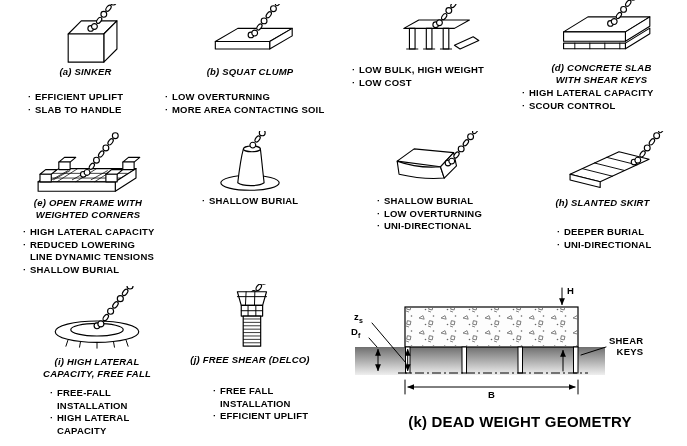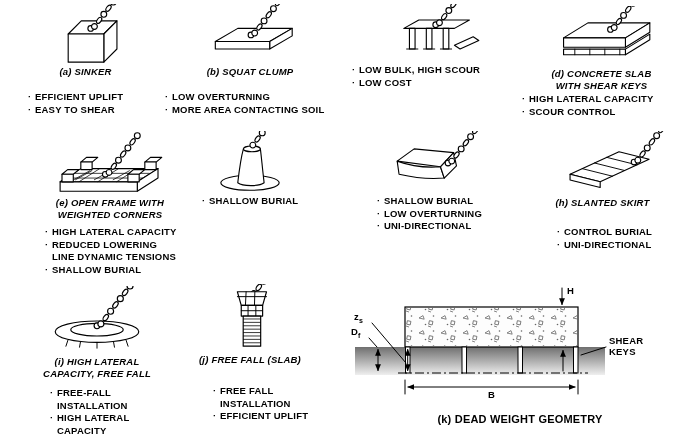--- a/index.html
+++ b/index.html
@@ -20,31 +20,31 @@
   .bullet .dot{width:7px;flex:0 0 7px;}
   .bullet .txt{white-space:pre-line;}
   svg{display:block;}
   .ink{stroke:#000;stroke-width:1.2;fill:#fff;stroke-linejoin:round;stroke-linecap:round;}
   .lin{stroke:#000;stroke-width:1;fill:none;stroke-linecap:round;}
   .thin{stroke:#000;stroke-width:.8;fill:none;}
   
   .cell-a{left:8px;top:4px;width:155px;}   .cell-a .bullets{margin-left:20px;}
   .cell-b{left:160px;top:4px;width:180px;} .cell-b .bullets{margin-left:5px;}
   .cell-c{left:346px;top:4px;width:170px;} .cell-c .bullets{margin-left:6px;}
-  .cell-d{left:516px;top:6px;width:171px;} .cell-d .bullets{margin-left:6px;}
-  .cell-e{left:25px;top:131px;width:170px;}.cell-e .bullets{margin-left:20px;}
+  .cell-d{left:516px;top:0;width:171px;} .cell-d .bullets{margin-left:6px;}
+  .cell-e{left:3px;top:131px;width:170px;}.cell-e .bullets{margin-left:20px;}
   .cell-f{left:168px;top:131px;width:164px;}.cell-f .bullets{margin-left:34px;}
   .cell-g{left:348px;top:131px;width:168px;}.cell-g .bullets{margin-left:29px;}
   .cell-h{left:518px;top:131px;width:169px;}.cell-h .bullets{margin-left:39px;}
   .cell-i{left:12px;top:286px;width:170px;}.cell-i .bullets{margin-left:38px;}
   .cell-j{left:168px;top:284px;width:164px;}.cell-j .bullets{margin-left:45px;}
   .cell-k{left:350px;top:283px;width:337px;height:163px;}
   .k-ov{position:absolute;font-size:9.5px;line-height:10.5px;letter-spacing:.2px;}
   .k-cap{position:absolute;left:20px;top:130px;width:300px;text-align:center;
-         font-size:11px;letter-spacing:.2px;}
+         font-size:15px;letter-spacing:.2px;}
   sub{font-size:7px;}
 </style>
 </head>
 <body>
 
 <svg width="0" height="0" style="position:absolute" aria-hidden="true">
   <defs>
     <g id="chain" class="ink" stroke-width="1.3">
       <circle cx="0" cy="0" r="3.1"></circle>
       <ellipse cx="5" cy="-6.5" rx="2.1" ry="3.7" transform="rotate(37 5 -6.5)"></ellipse>
@@ -84,21 +84,21 @@
       </svg>
     </div>
     <div class="cap">(a) SINKER</div>
     <div class="bullets">
       <div class="bullet">
           <span class="dot">·</span>
           <span class="txt">EFFICIENT UPLIFT</span>
         </div>
       <div class="bullet">
           <span class="dot">·</span>
-          <span class="txt">EASY TO SHEAR</span>
+          <span class="txt">SLAB TO HANDLE</span>
         </div>
     </div>
   </div>
 
   <div class="cell r1 cell-b">
     <div class="icon-box">
       <svg width="150" height="60" viewBox="0 0 150 64">
         <polygon class="ink" points="38,40 62,26 120,26 96,40"></polygon>
         <polygon class="ink" points="96,40 120,26 120,34 96,48"></polygon>
         <rect class="ink" x="38" y="40" width="58" height="8"></rect>
@@ -128,21 +128,21 @@
         <rect class="ink" x="88" y="26" width="6" height="22"></rect>
         <path class="lin" d="M49,48 h12 M67,48 h12 M85,48 h12"></path>
         <polygon class="ink" points="100,44 120,35 126,39 106,48"></polygon>
         <circle class="ink" cx="80" cy="22" r="3"></circle>
         <use href="#chain" x="84" y="20"></use>
       </svg>
     </div>
     <div class="bullets">
       <div class="bullet">
           <span class="dot">·</span>
-          <span class="txt">LOW BULK, HIGH SCOUR</span>
+          <span class="txt">LOW BULK, HIGH WEIGHT</span>
         </div>
       <div class="bullet">
           <span class="dot">·</span>
           <span class="txt">LOW COST</span>
         </div>
     </div>
   </div>
 
   <div class="cell r1 cell-d">
     <div class="icon-box">
@@ -260,21 +260,21 @@
         <path class="lin" d="M53,40 L85,48 M66,34 L98,42 M79,28 L111,36"></path>
         <polygon class="ink" points="40,46 72,54 72,60 40,52"></polygon>
         <circle class="ink" cx="108" cy="33" r="3"></circle>
         <use href="#chain" x="112" y="31"></use>
       </svg>
     </div>
     <div class="cap">(h) SLANTED SKIRT</div>
     <div class="bullets">
       <div class="bullet">
           <span class="dot">·</span>
-          <span class="txt">CONTROL BURIAL</span>
+          <span class="txt">DEEPER BURIAL</span>
         </div>
       <div class="bullet">
           <span class="dot">·</span>
           <span class="txt">UNI-DIRECTIONAL</span>
         </div>
     </div>
   </div>
 
   <div class="cell r3 cell-i">
     <div class="icon-box">
@@ -307,21 +307,21 @@
       <svg width="150" height="68" viewBox="0 0 150 70">
         <use href="#chain" x="79" y="10"></use>
         <polygon class="ink" points="62,8 92,8 88,22 66,22"></polygon>
         <path class="lin" d="M71,8 L70.3,22 M80,8 L79.6,22 M62,13 L92,13"></path>
         <rect class="ink" x="66" y="22" width="22" height="11"></rect>
         <path class="lin" d="M73,22 v11 M81,22 v11 M66,27.5 h22"></path>
         <rect class="ink" x="68" y="33" width="18" height="31"></rect>
         <path class="thin" d="M68,36 h18 M68,39.5 h18 M68,43 h18 M68,46.5 h18 M68,50 h18 M68,53.5 h18 M68,57 h18 M68,60.5 h18"></path>
       </svg>
     </div>
-    <div class="cap">(j) FREE FALL (SLAB)</div>
+    <div class="cap">(j) FREE SHEAR (DELCO)</div>
     <div class="bullets">
       <div class="bullet">
           <span class="dot">·</span>
           <span class="txt">FREE FALL
 INSTALLATION</span>
         </div>
       <div class="bullet">
           <span class="dot">·</span>
           <span class="txt">EFFICIENT UPLIFT</span>
         </div>
@@ -346,18 +346,18 @@
       <line x1="19" y1="55" x2="27" y2="64" class="lin"></line>
       <line x1="256" y1="64" x2="231" y2="72" class="lin"></line>
       <line x1="55" y1="97" x2="55" y2="111" class="lin"></line>
       <line x1="228" y1="97" x2="228" y2="111" class="lin"></line>
       <line x1="58" y1="104" x2="225" y2="104" class="lin" marker-start="url(#ah)" marker-end="url(#ah)"></line>
     </svg>
     <div class="k-ov" style="left:217px;top:3px;">H</div>
     <div class="k-ov" style="left:4px;top:29px;"><span>z</span><sub>s</sub></div>
     <div class="k-ov" style="left:1px;top:44px;"><span>D</span><sub>f</sub></div>
     <div class="k-ov" style="left:55px;top:107px;width:173px;text-align:center;">B</div>
-    <div class="k-ov" style="left:259px;top:53px;white-space:pre-line;">SHEAR
+    <div class="k-ov" style="left:259px;top:53px;white-space:pre-line;text-align:right;">SHEAR
 KEYS</div>
     <div class="k-cap">(k) DEAD WEIGHT GEOMETRY</div>
   </div>
 
 </div>
 
 </body></html>

